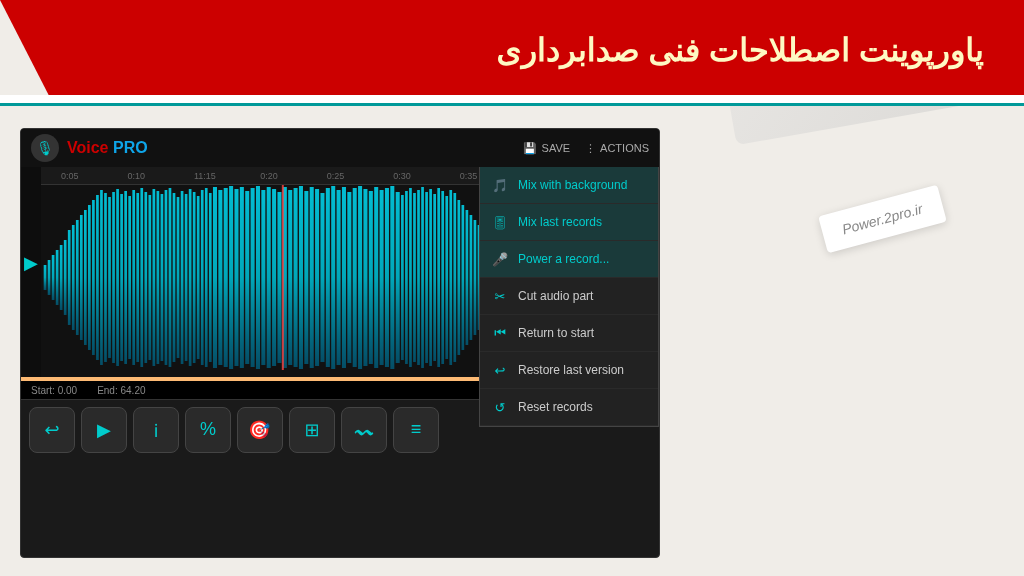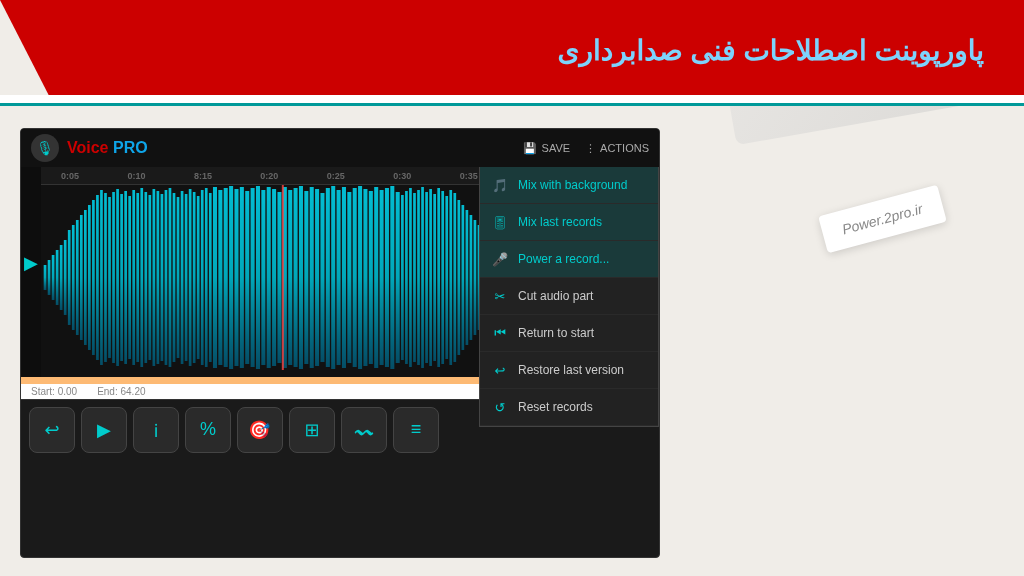--- a/index.html
+++ b/index.html
@@ -27,22 +27,22 @@
       background: #cc0000;
       height: 100px;
       display: flex;
       align-items: center;
       justify-content: flex-end;
       padding-right: 40px;
       clip-path: polygon(0 0, 100% 0, 100% 100%, 5% 100%);
     }
 
     .header-title {
-      color: #7dd3fc;
-      font-size: 28px;
+      color: #fef9c3;
+      font-size: 32px;
       font-weight: bold;
       direction: rtl;
       font-family: 'Arial', sans-serif;
       margin-left: 40px;
     }
 
     
     .header-strip {
       position: absolute;
       top: 95px;
@@ -164,21 +164,20 @@
       background: #0d0d0d;
       display: flex;
       flex-direction: column;
       align-items: center;
       padding-top: 5px;
     }
 
     .waveform-main {
       flex: 1;
       position: relative;
-      font-weight: bold;
     }
 
     
     .timeline {
       height: 18px;
       background: #1a1a1a;
       display: flex;
       align-items: center;
       padding-left: 20px;
       border-bottom: 1px solid #333;
@@ -239,26 +238,26 @@
       color: #00cccc;
       font-size: 13px;
       display: flex;
       align-items: center;
       justify-content: center;
     }
 
     
     .info-bar {
       height: 22px;
-      background: #ffffff;
+      background: #000000;
       display: flex;
       align-items: center;
       padding: 0 10px;
       gap: 20px;
-      border-top: 7px solid #fdba74;
+      border-top: 4px solid #fdba74;
     }
 
     .info-text {
       color: #888;
       font-size: 10px;
     }
 
     
     .controls-bar {
       height: 60px;
@@ -445,21 +444,21 @@
     <div class="waveform-area">
       <div class="waveform-sidebar">
         <span style="color:#00cccc;font-size:18px;margin-top:80px;">▶</span>
       </div>
       <div class="waveform-main">
 
         <div class="timeline">
           <div class="timeline-marks">
             <span class="timeline-mark">0:05</span>
             <span class="timeline-mark">0:10</span>
-            <span class="timeline-mark">8:15</span>
+            <span class="timeline-mark">11:15</span>
             <span class="timeline-mark">0:20</span>
             <span class="timeline-mark">0:25</span>
             <span class="timeline-mark">0:30</span>
             <span class="timeline-mark">0:35</span>
             <span class="timeline-mark">0:40</span>
             <span class="timeline-mark">0:45</span>
           </div>
         </div>
 
         <div class="waveform-canvas">

